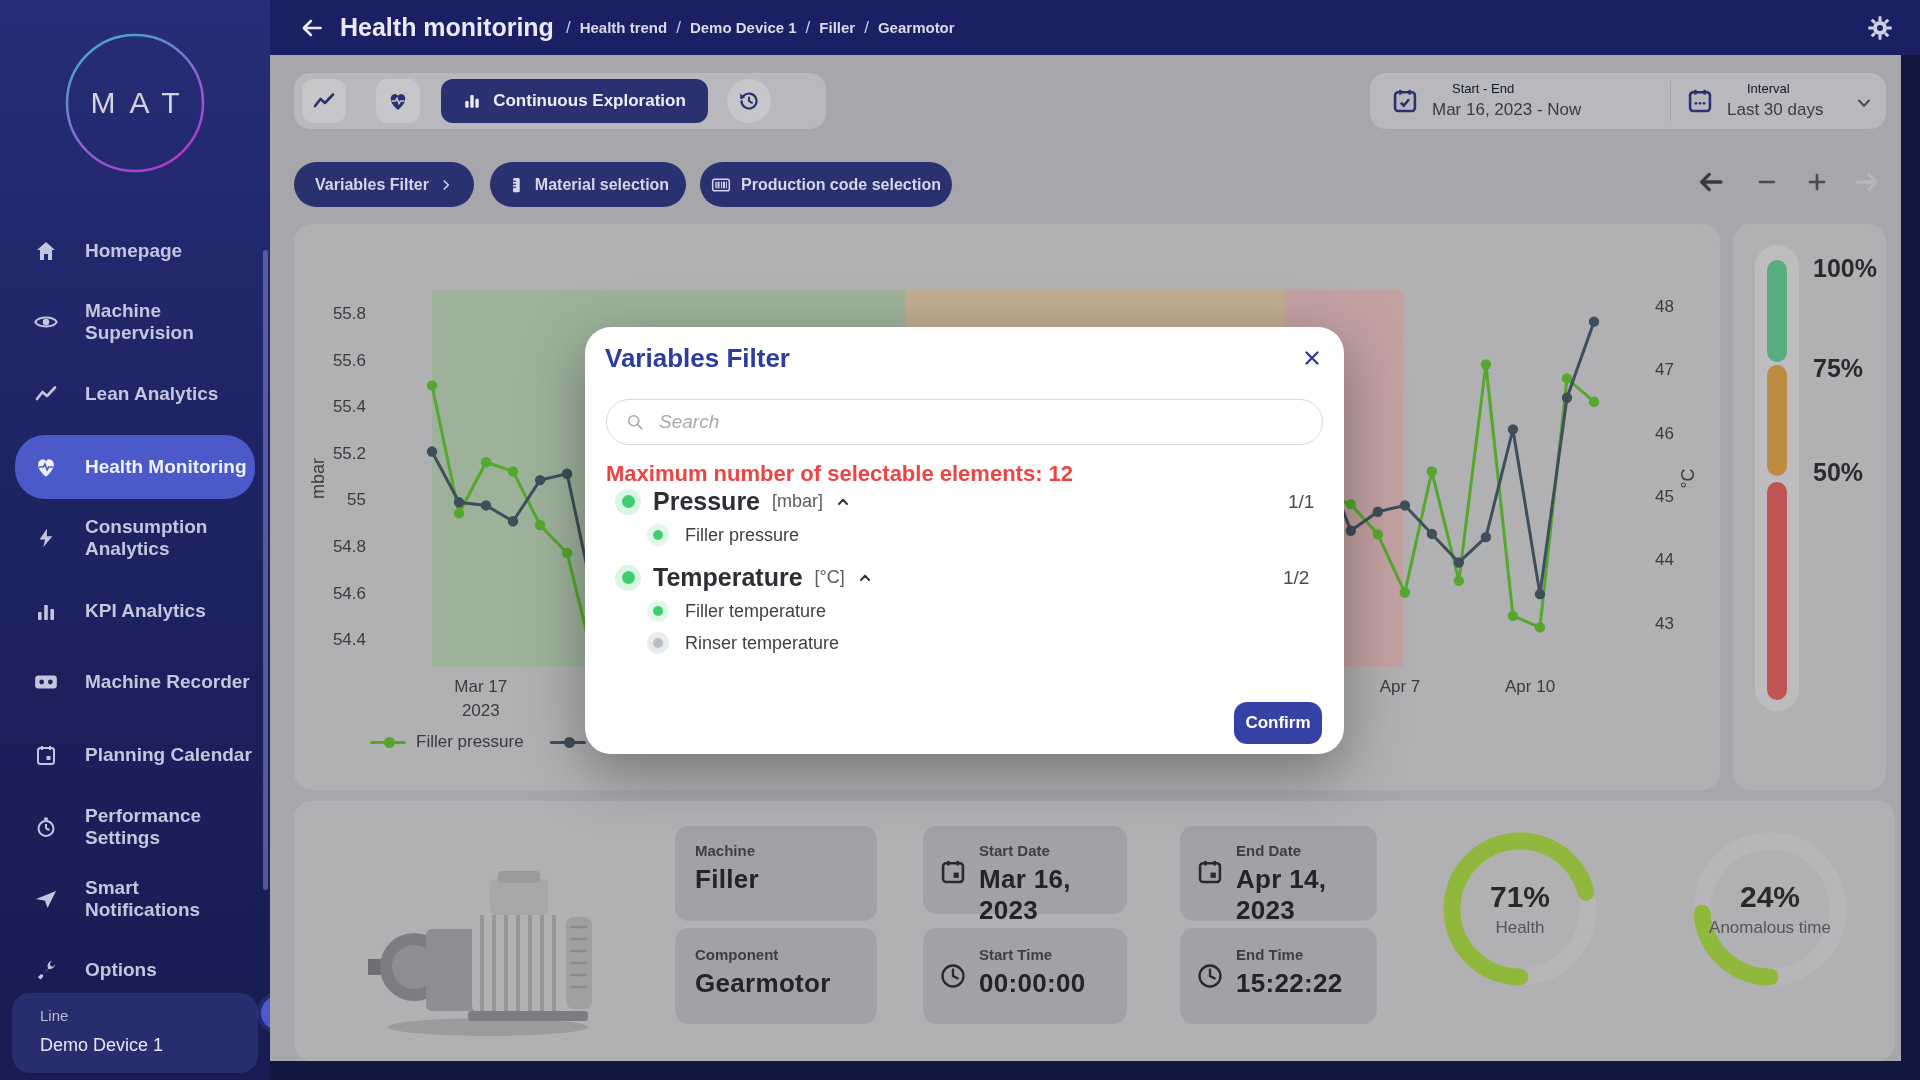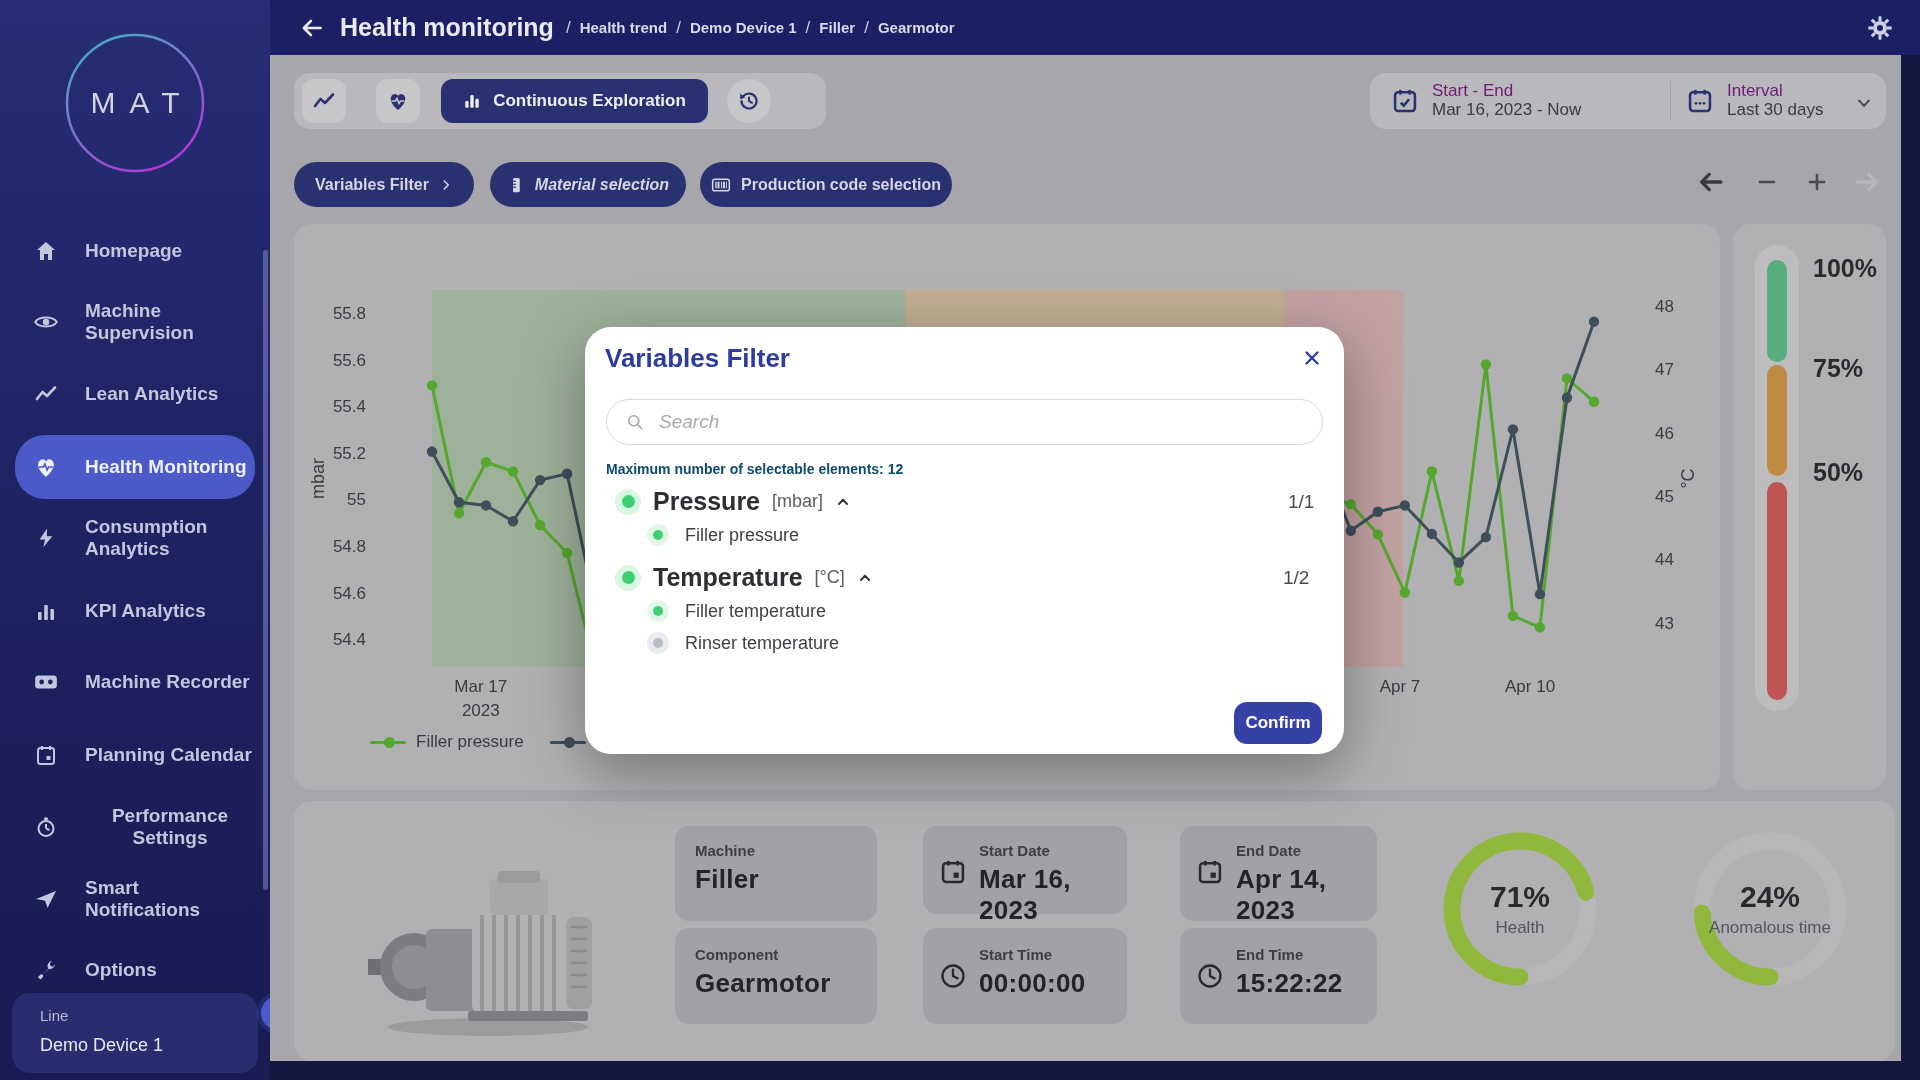--- a/index.html
+++ b/index.html
@@ -30,21 +30,21 @@
   .page-title{color:#e9eaf3;font-size:25px;font-weight:700;margin-left:14px;}
   .crumbs{display:flex;align-items:center;gap:9px;margin-left:12px;color:#d8dae8;font-size:15px;font-weight:700;}
   .crumb-sep{font-weight:400;color:#c9cbdd;font-size:17px;}
   .gear-wrap{position:absolute;right:26px;top:14px;width:28px;height:28px;}
   
   .main{left:270px;top:55px;width:1631px;height:1006px;background:#a7a7ab;}
   .toolbar{left:24px;top:18px;width:532px;height:56px;background:#b9b9bd;border-radius:16px;}
   .icon-btn{position:absolute;top:6px;width:44px;height:44px;border-radius:12px;background:#c7c7ca;display:flex;align-items:center;justify-content:center;}
   .primary-tab{position:absolute;left:147px;top:6px;width:267px;height:44px;border-radius:12px;background:#2a3170;display:flex;align-items:center;justify-content:center;gap:12px;color:#eceef8;font-size:17px;font-weight:700;}
   .datebar{left:1100px;top:18px;width:516px;height:56px;background:#b9b9bd;border-radius:16px;}
-  .datebar .sect-label{position:absolute;font-size:17px;color:#701a75;}
+  .datebar .sect-label{position:absolute;font-size:13px;color:#0f172a;margin-left:20px;}
   .datebar .sect-value{position:absolute;font-size:17px;color:#3a3a3f;}
   .datebar-divider{position:absolute;left:300px;top:8px;width:1px;height:40px;background:#a4a4a8;}
   .chip{position:absolute;top:107px;height:45px;border-radius:23px;background:#2a3170;display:flex;align-items:center;justify-content:center;gap:10px;color:#d5d7e6;font-size:16px;font-weight:700;}
   .zoom-ctl{position:absolute;top:110px;width:34px;height:34px;display:flex;align-items:center;justify-content:center;}
   .chart-panel{left:24px;top:169px;width:1426px;height:566px;background:#b1b1b4;border-radius:18px;}
   .legend{position:absolute;left:76px;top:508px;display:flex;gap:26px;align-items:center;}
   .legend-item{display:flex;align-items:center;gap:10px;font-size:17px;color:#3a3a3e;}
   .legend-line{position:relative;width:36px;height:3px;border-radius:2px;}
   .legend-line::after{content:"";position:absolute;left:14px;top:-4px;width:11px;height:11px;border-radius:50%;background:inherit;}
   .gauge-panel{left:1463px;top:169px;width:153px;height:566px;background:#b1b1b4;border-radius:18px;}
@@ -60,21 +60,21 @@
   .circ-text{position:absolute;left:0;top:0;width:170px;height:170px;display:flex;flex-direction:column;align-items:center;justify-content:center;}
   .circ-val{font-size:30px;font-weight:800;color:#2a2a2d;}
   .circ-lab{font-size:17px;color:#55555a;margin-top:4px;}
   
   .modal{left:585px;top:327px;width:759px;height:427px;background:#ffffff;border-radius:26px;box-shadow:0 18px 60px rgba(0,0,0,.35);}
   .modal-title{position:absolute;left:20px;top:16px;font-size:26px;font-weight:600;color:#2d3c9e;}
   .modal-close{position:absolute;left:712px;top:16px;width:30px;height:30px;display:flex;align-items:center;justify-content:center;}
   .search-pill{position:absolute;left:21px;top:72px;width:717px;height:46px;border:1.5px solid #d9d9dd;border-radius:23px;box-sizing:border-box;background:#fff;display:flex;align-items:center;gap:12px;padding:0 18px;}
   .search-pill input{border:none;outline:none;flex:1;font-size:19px;font-style:italic;color:#55555c;font-family:"Liberation Sans",sans-serif;background:transparent;}
   .search-pill input::placeholder{color:#a9a9af;}
-  .max-note{position:absolute;left:21px;top:134px;font-size:14px;font-weight:700;color:#0c4a6e;}
+  .max-note{position:absolute;left:21px;top:134px;font-size:22px;font-weight:700;color:#ef4444;}
   .grp-row{position:absolute;left:30px;display:flex;align-items:center;gap:12px;}
   .dot-pill{width:26px;height:26px;border-radius:50%;display:flex;align-items:center;justify-content:center;}
   .dot-pill.on{background:#d9f6e3;} .dot-pill .dot{width:13px;height:13px;border-radius:50%;background:#3ecf72;}
   .grp-name{font-size:25px;font-weight:700;color:#2e2e34;}
   .grp-unit{font-size:18px;color:#5c5c63;font-weight:400;}
   .grp-count{position:absolute;font-size:19px;color:#4a4a50;}
   .child-row{position:absolute;left:62px;display:flex;align-items:center;gap:16px;}
   .dot-halo{width:22px;height:22px;border-radius:50%;display:flex;align-items:center;justify-content:center;}
   .dot-halo.on{background:#e2f7e9;} .dot-halo.on .dot{width:10px;height:10px;border-radius:50%;background:#3ecf72;}
   .dot-halo.off{background:#e9ebee;} .dot-halo.off .dot{width:10px;height:10px;border-radius:50%;background:#b9bfc7;}
@@ -166,21 +166,21 @@
       <span class="nav-ico">
           <svg width="24" height="24" viewBox="0 0 24 24">
             <rect x="4" y="5" width="16" height="16" rx="2.5" stroke-width="2"></rect>
             <line x1="8" y1="3" x2="8" y2="7" stroke-width="2"></line>
             <line x1="16" y1="3" x2="16" y2="7" stroke-width="2"></line>
             <rect class="f" x="12.5" y="13" width="4" height="4"></rect>
           </svg>
         </span>
       <span class="nav-label">Planning Calendar</span>
     </div>
-    <div class="abs nav-item" style="top:797px;height:60px;text-align:center;">
+    <div class="abs nav-item" style="top:797px;height:60px;">
       <span class="nav-ico">
           <svg width="24" height="24" viewBox="0 0 24 24">
             <circle cx="12" cy="13.5" r="7.5" stroke-width="2"></circle>
             <line x1="12" y1="13.5" x2="12" y2="9" stroke-width="2"></line>
             <line x1="12" y1="13.5" x2="15.5" y2="15" stroke-width="2"></line>
             <rect class="f" x="10" y="2.5" width="4" height="2.6" rx="1"></rect>
           </svg>
         </span>
       <span class="nav-label">Performance Settings</span>
     </div>
@@ -309,21 +309,21 @@
           </svg>
       </span>
     </div>
 
     <div class="chip" style="left:24px;width:180px;">
       <span>Variables Filter</span>
       <svg width="14" height="14" viewBox="0 0 24 24">
           <polyline points="9,5 16,12 9,19" stroke="#d5d7e6" stroke-width="2.6" fill="none" stroke-linecap="round" stroke-linejoin="round"></polyline>
         </svg>
     </div>
-    <div class="chip" style="left:220px;width:196px;font-style:italic;">
+    <div class="chip" style="left:220px;width:196px;">
       <svg width="18" height="18" viewBox="0 0 24 24">
           <rect x="8" y="2.5" width="9" height="19" rx="2" fill="#d5d7e6"></rect>
           <line x1="8" y1="7" x2="12" y2="7" stroke="#2a3170" stroke-width="1.6"></line>
           <line x1="8" y1="11" x2="12" y2="11" stroke="#2a3170" stroke-width="1.6"></line>
           <line x1="8" y1="15" x2="12" y2="15" stroke="#2a3170" stroke-width="1.6"></line>
         </svg>
       <span>Material selection</span>
     </div>
     <div class="chip" style="left:430px;width:252px;">
       <svg width="20" height="20" viewBox="0 0 24 24">

